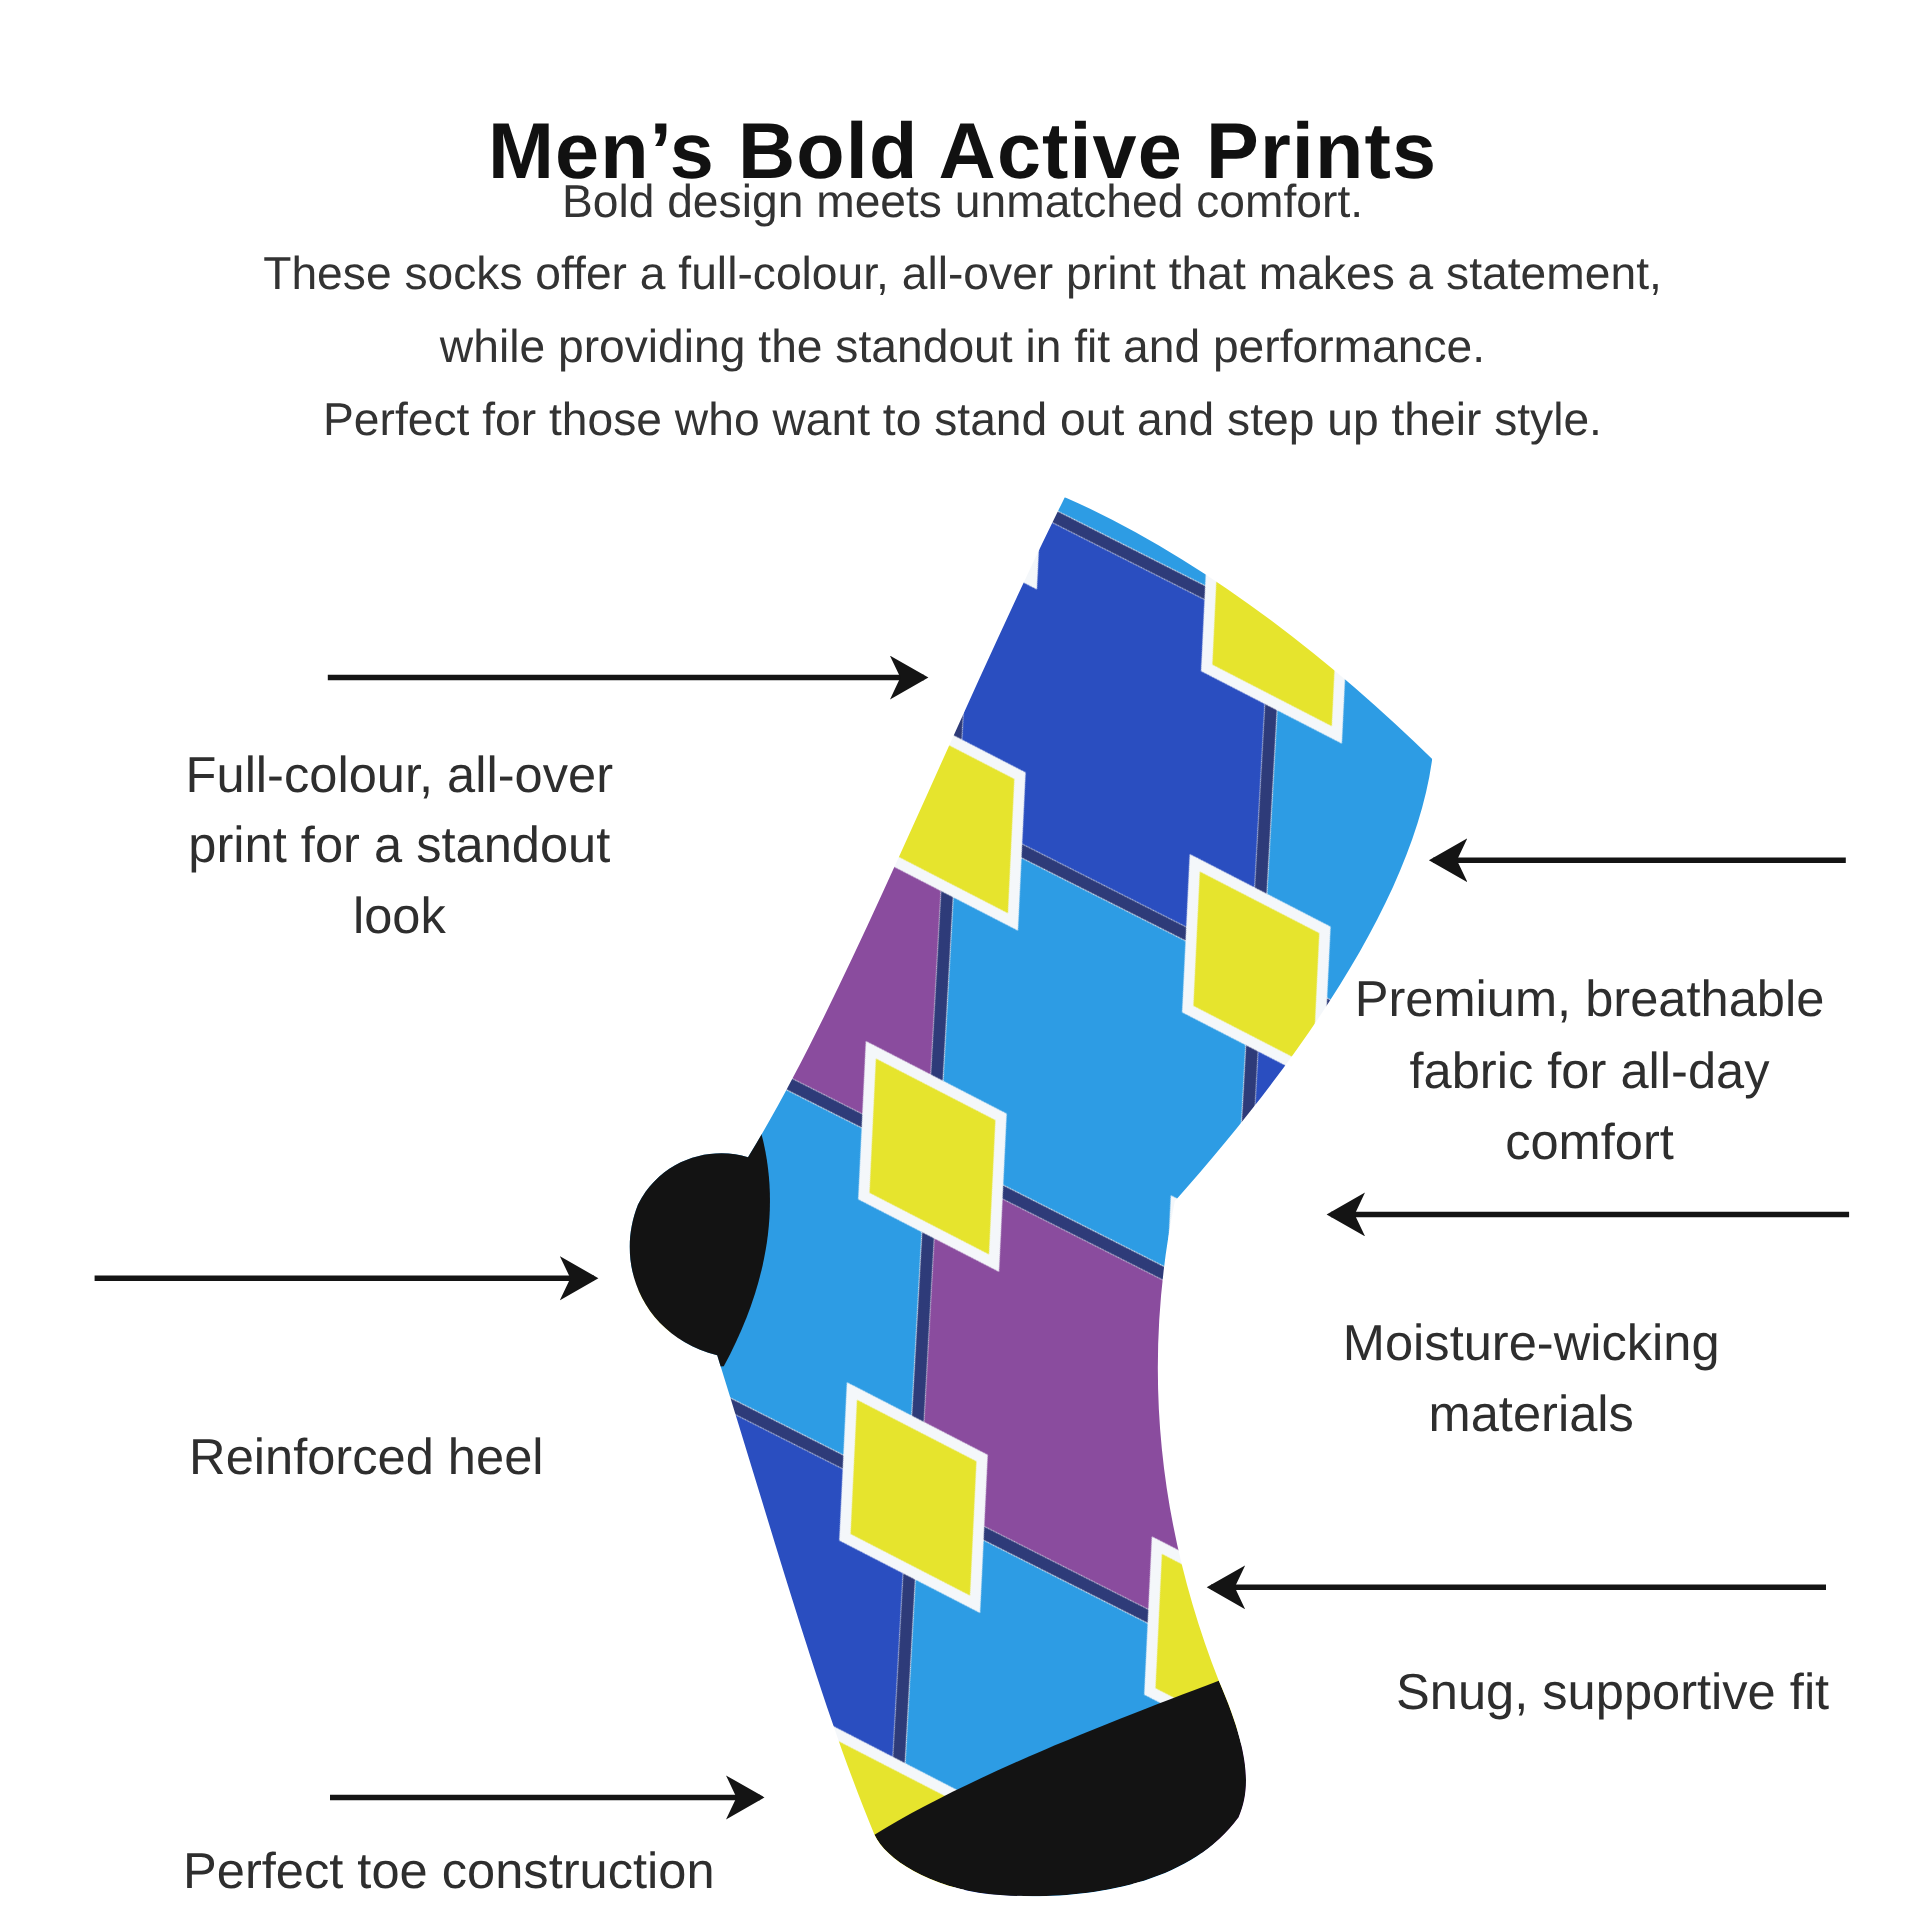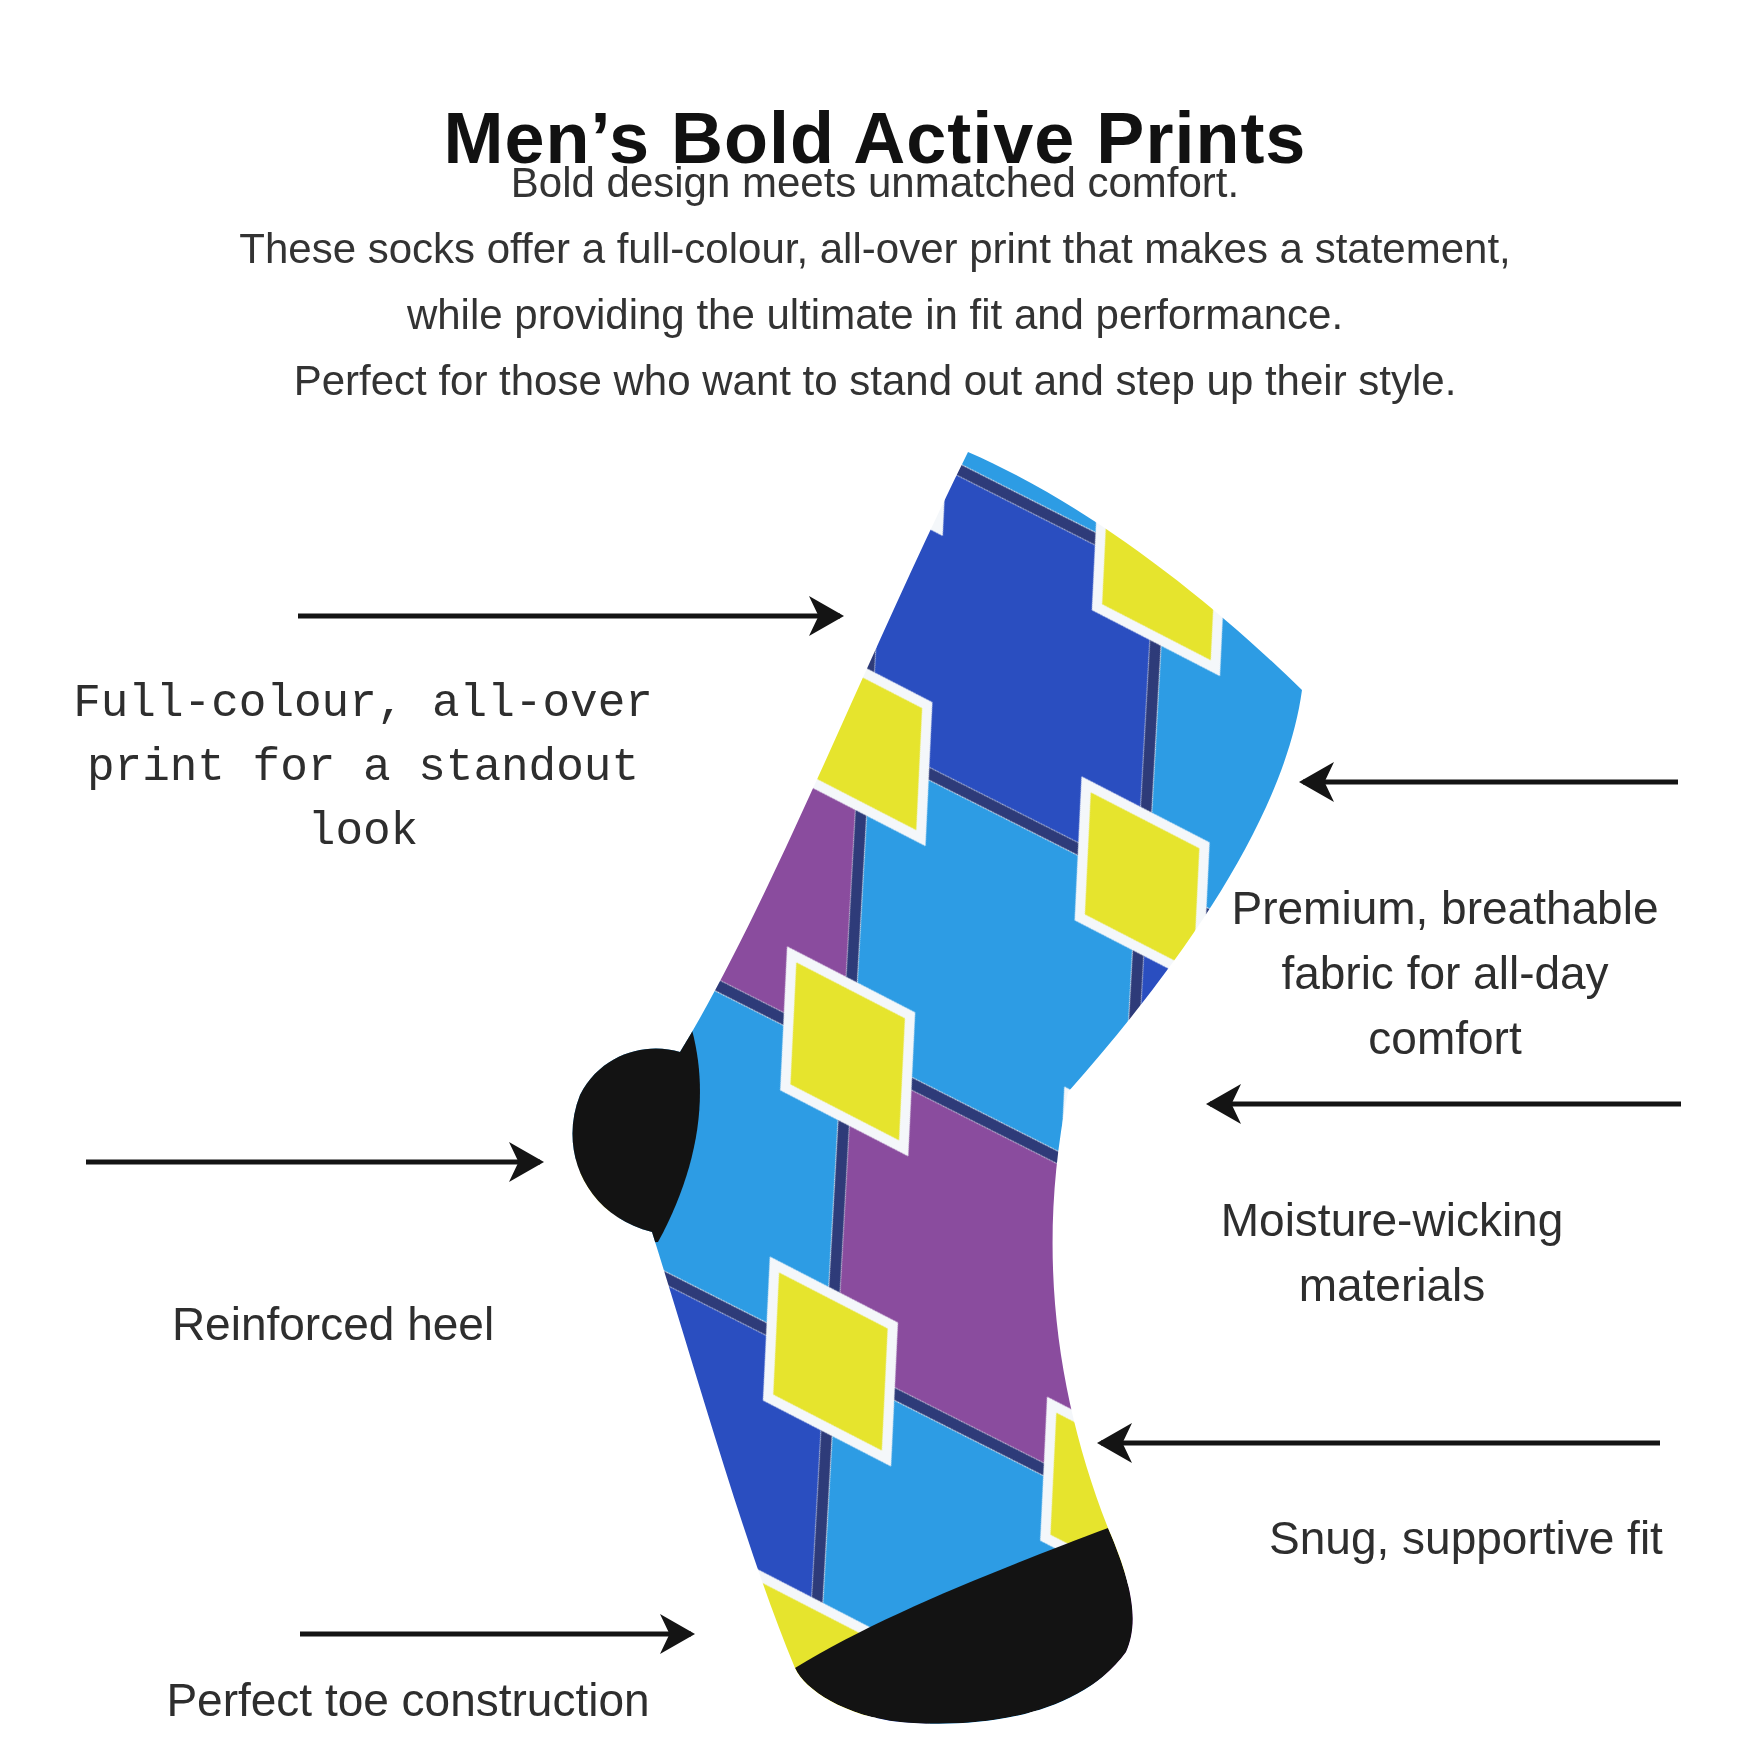--- a/index.html
+++ b/index.html
@@ -13,21 +13,21 @@
     left:875px;top:42px;font-size:72px;font-weight:700;letter-spacing:1px;
     color:var(--title,#111);line-height:96px;
   }
   .subtitle{
     left:875px;top:150px;font-size:42px;line-height:66px;
     color:var(--body,#333);font-weight:400;
   }
   .callout{
     font-size:46px;color:var(--callout,#2e2e2e);font-weight:400;
   }
-  .callout.c1{left:363px;top:672px;line-height:64px;font-family:Liberation Mono, monospace;}
+  .callout.c1{left:363px;top:672px;line-height:64px;}
   .callout.c2{left:333px;top:1292px;line-height:64px;}
   .callout.c3{left:408px;top:1668px;line-height:64px;}
   .callout.r1{left:1445px;top:876px;line-height:65px;}
   .callout.r2{left:1392px;top:1188px;line-height:65px;}
   .callout.r3{left:1434px;top:1506px;line-height:65px;margin-left:32px;}
   svg.layer{position:absolute;left:0;top:0;width:1750px;height:1750px;}
   .arrow-line{stroke:var(--arrow,#141414);stroke-width:5px;}
   #arrowhead path{fill:var(--arrow,#141414);}
   .pd-light{fill:var(--c-light_blue,#2D9CE4);stroke:var(--c-white,#F4F7FA);stroke-width:12px;}
   .pd-purple{fill:var(--c-purple,#8A4C9E);stroke:var(--c-white,#F4F7FA);stroke-width:12px;}
@@ -111,21 +111,21 @@
   <g>
     <line class="arrow-line" x1="1660" y1="1443" x2="1101" y2="1443" marker-end="url(#arrowhead)"></line>
   </g>
 </svg>
 
 <h1 class="center-block page-title">Men’s Bold Active Prints</h1>
 
 <div class="center-block subtitle">
   <div>Bold design meets unmatched comfort.</div>
   <div>These socks offer a full-colour, all-over print that makes a statement,</div>
-  <div>while providing the ultimate in fit and performance.</div>
+  <div>while providing the standout in fit and performance.</div>
   <div>Perfect for those who want to stand out and step up their style.</div>
 </div>
 
 <div class="center-block callout c1">
   <div>Full-colour, all-over</div>
   <div>print for a standout</div>
   <div>look</div>
 </div>
 
 <div class="center-block callout c2">

